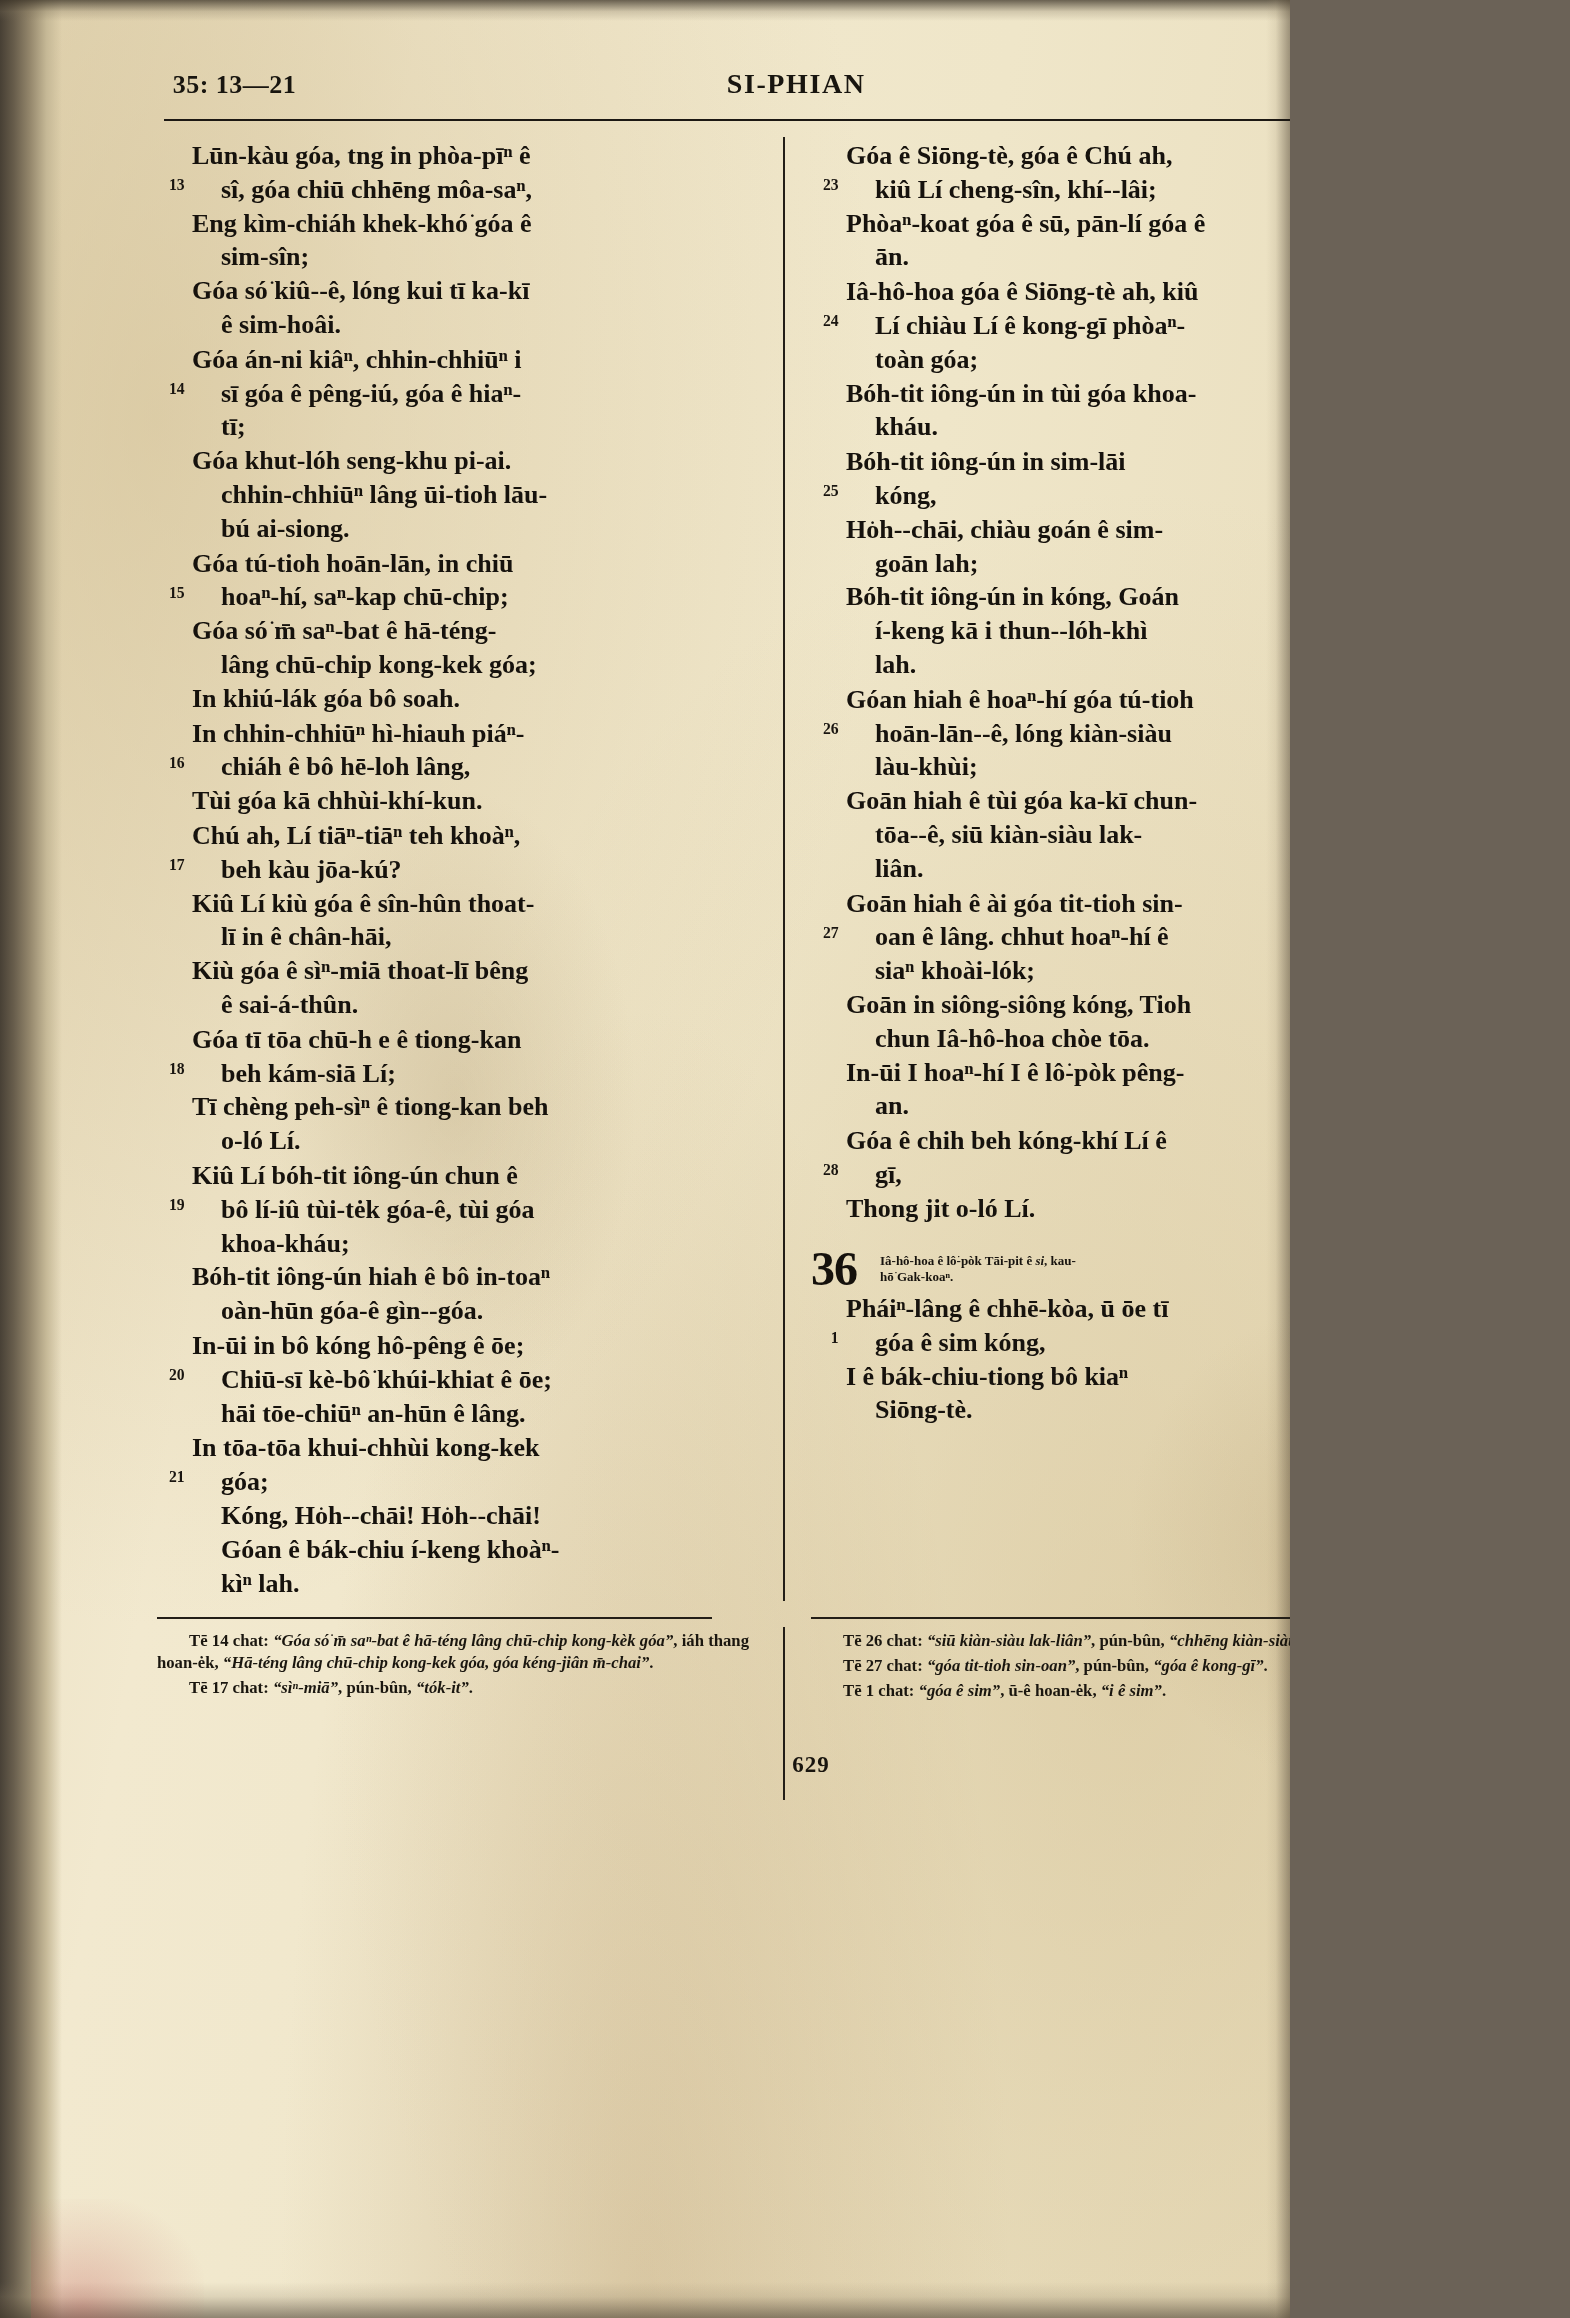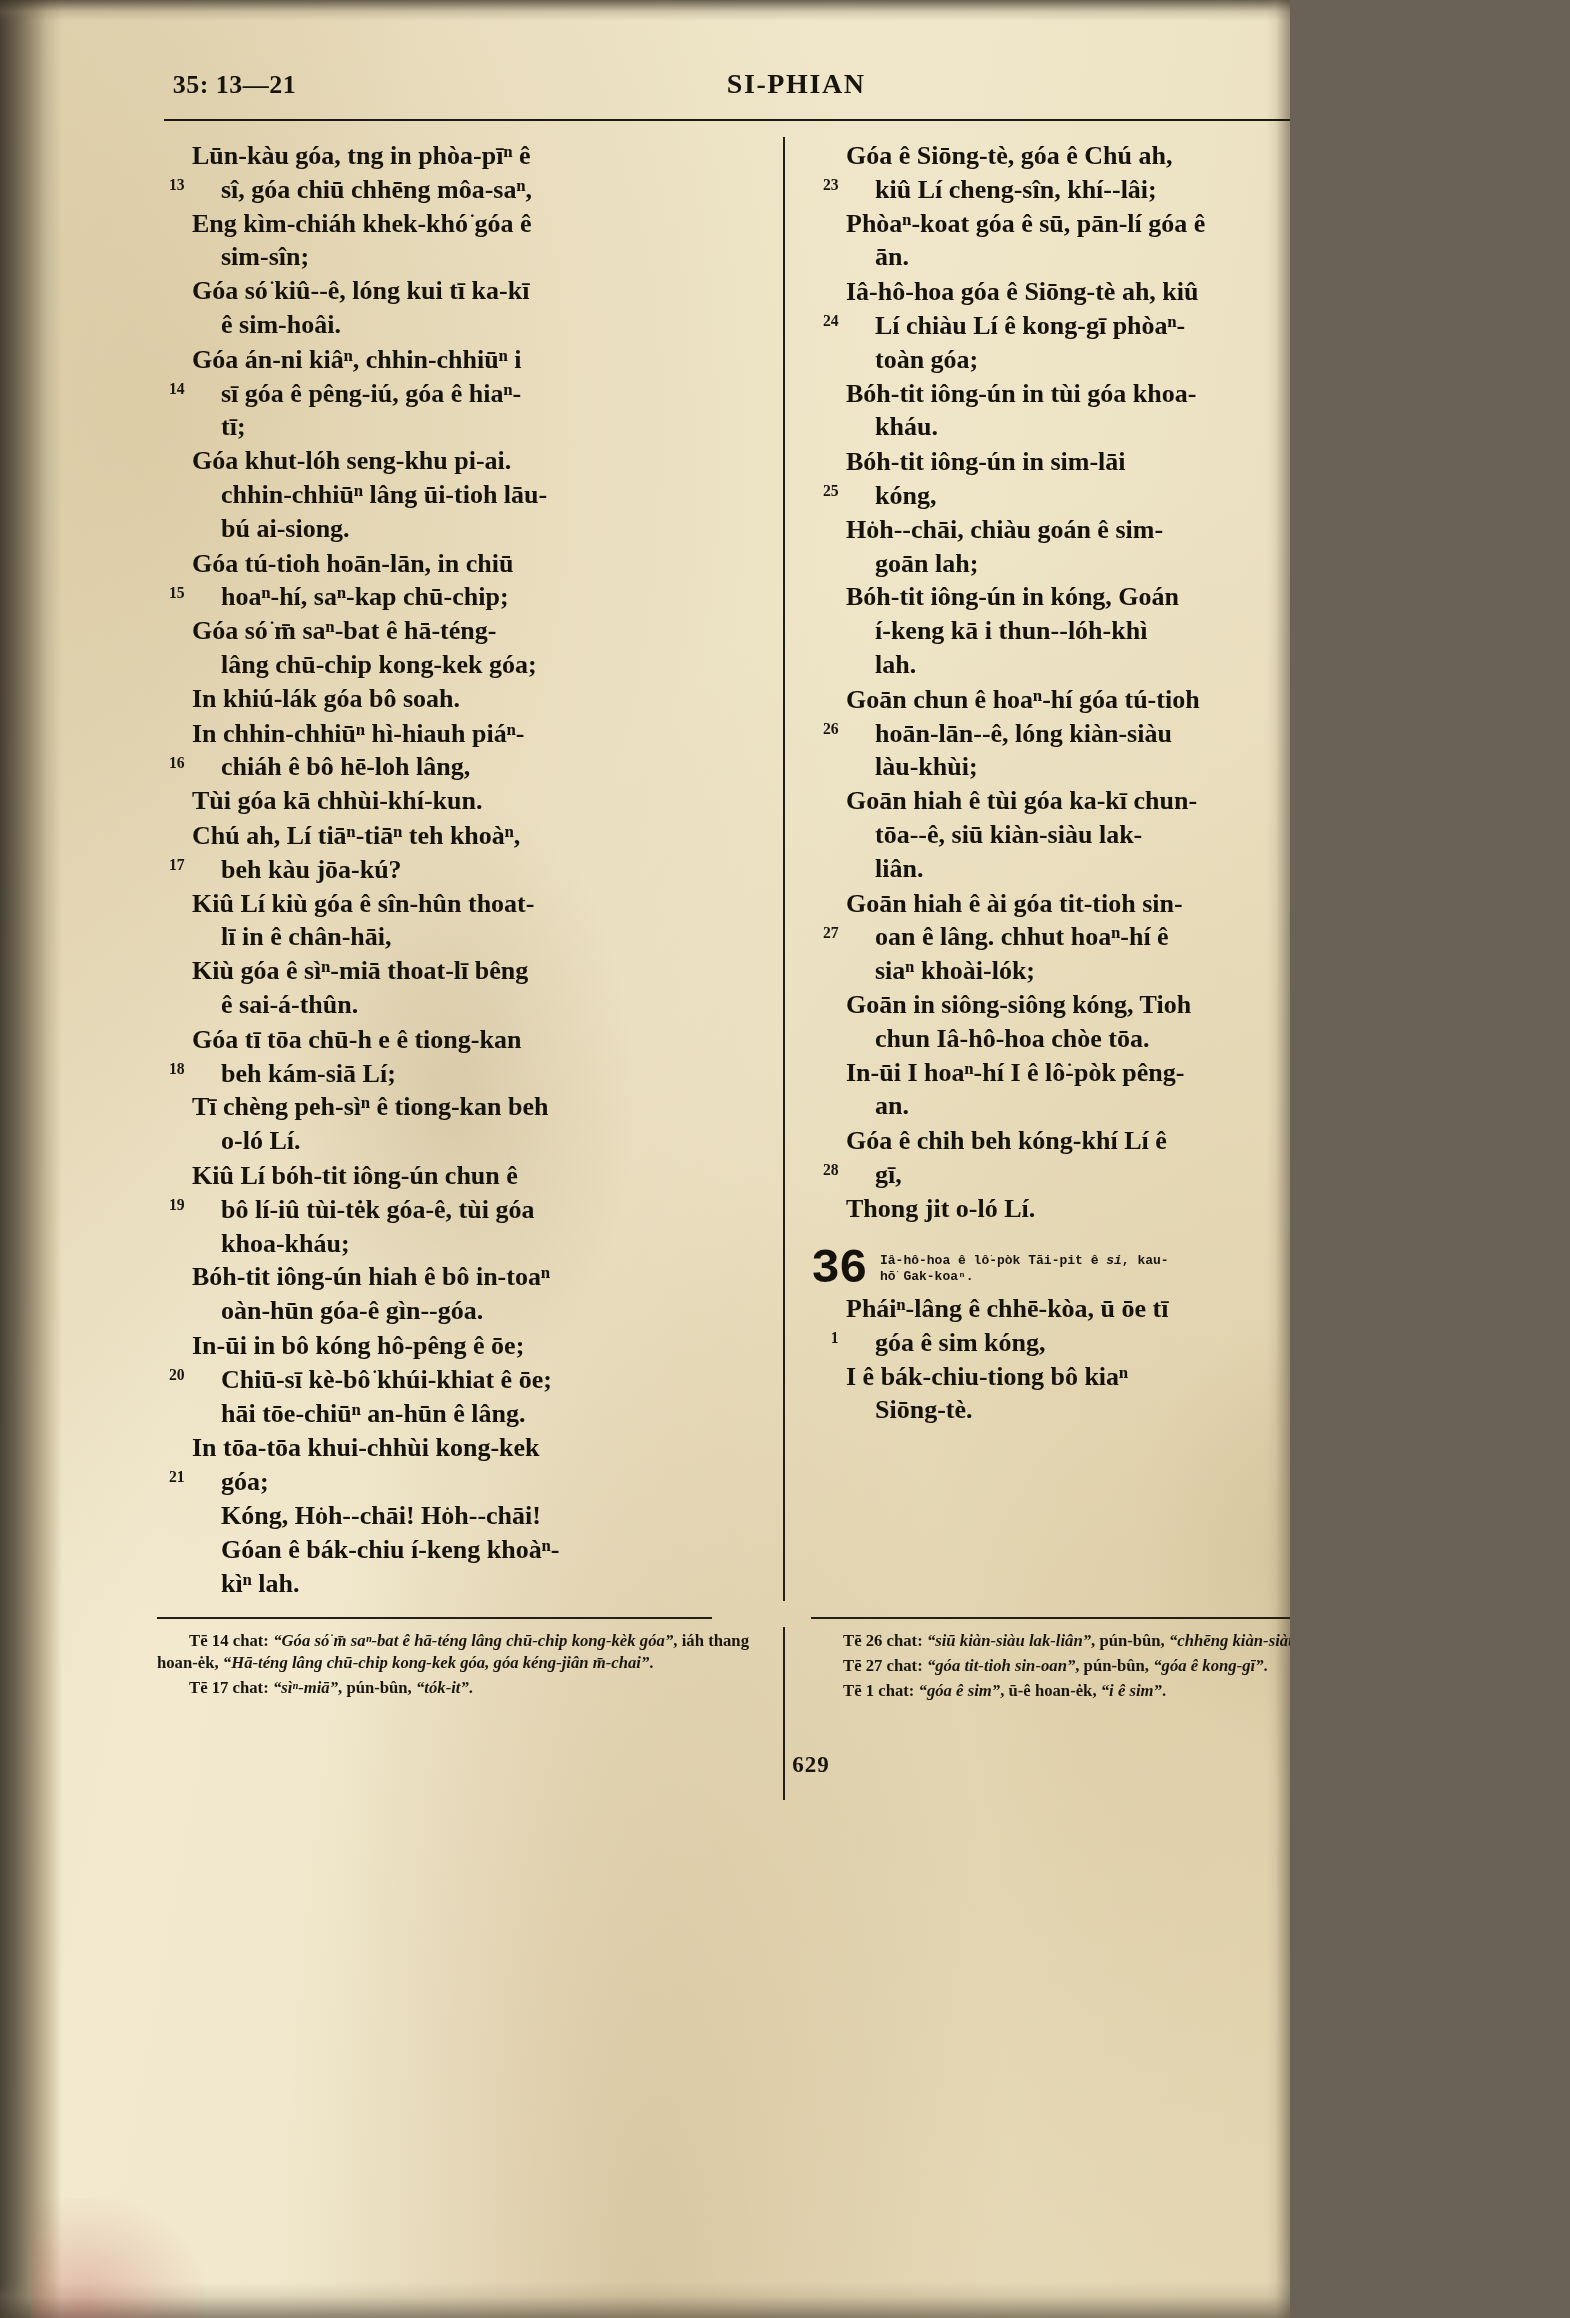--- a/index.html
+++ b/index.html
@@ -142,21 +142,20 @@
     color: #16120d;
     font-weight: 600;
   }
   .vtext .ln { display: block; white-space: nowrap; }
   .vtext .ln.ind { padding-left: 29px; }
   
   .chapter {
     display: flex;
     margin-top: 23px;
     margin-bottom: 3.1px;
-    font-family: Liberation Mono, monospace;
   }
   .chapnum {
     font-size: 48px;
     font-weight: bold;
     line-height: .84;
     color: #15110c;
     width: 69px;
     flex: 0 0 69px;
     letter-spacing: -1px;
   }
@@ -362,21 +361,21 @@
               <span class="ln">Ho͘h--chāi,  chiàu  goán ê sim-</span>
               <span class="ln ind">goān lah;</span>
               <span class="ln">Bóh-tit iông-ún in kóng, Goán</span>
               <span class="ln ind">í-keng  kā  i  thun--lóh-khì</span>
               <span class="ln ind">lah.</span>
             </div>
           </div>
           <div class="verse">
             <div class="vnum">26</div>
             <div class="vtext">
-              <span class="ln">Goān chun ê hoaⁿ-hí góa tú-tioh</span>
+              <span class="ln">Góan hiah ê hoaⁿ-hí góa tú-tioh</span>
               <span class="ln ind">hoān-lān--ê, lóng kiàn-siàu</span>
               <span class="ln ind">làu-khùi;</span>
               <span class="ln">Goān hiah ê tùi góa ka-kī chun-</span>
               <span class="ln ind">tōa--ê,  siū  kiàn-siàu  lak-</span>
               <span class="ln ind">liân.</span>
             </div>
           </div>
           <div class="verse">
             <div class="vnum">27</div>
             <div class="vtext">

